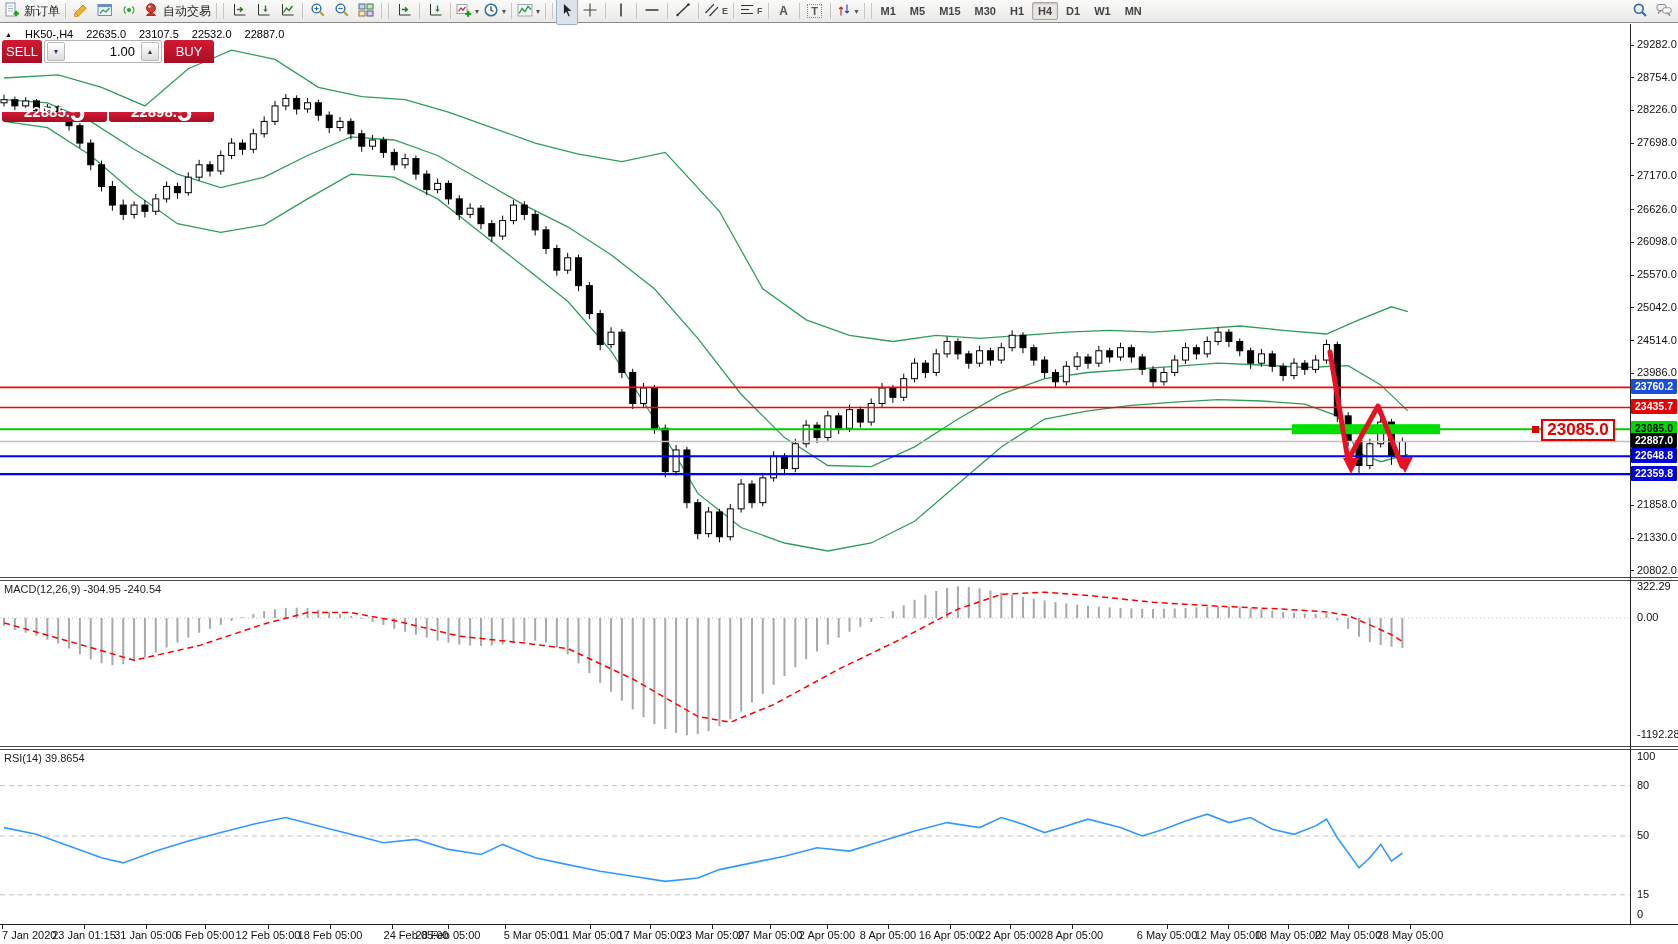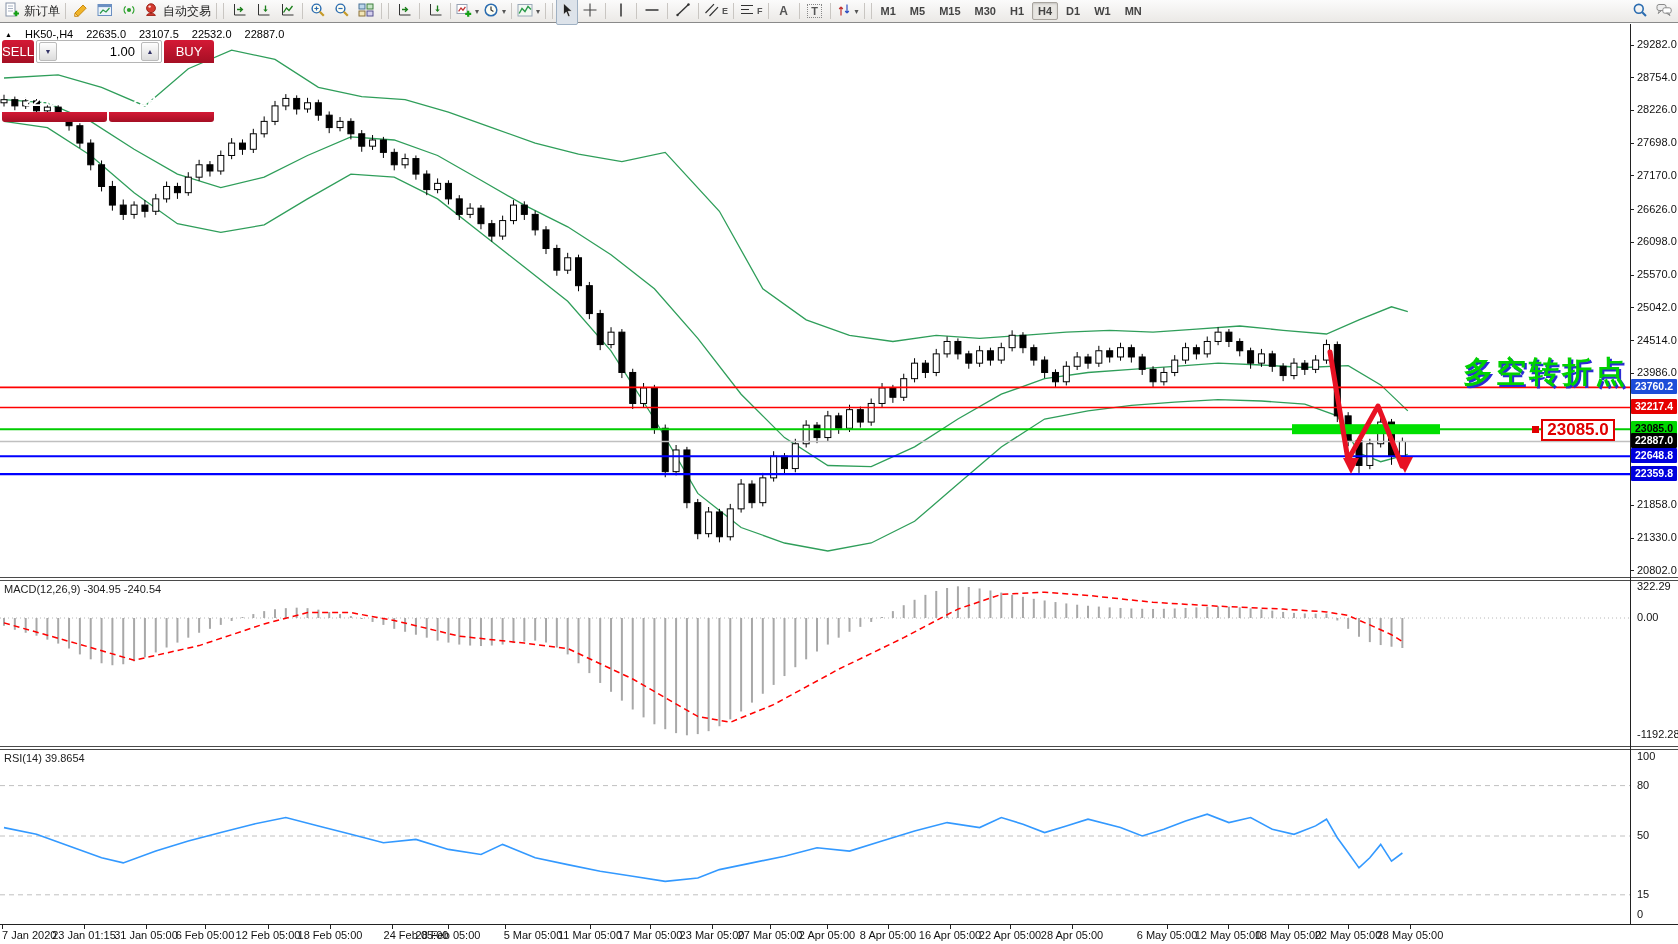--- a/index.html
+++ b/index.html
@@ -48,29 +48,29 @@
       color:#00d200;letter-spacing:3px;text-shadow:2px 2px 0 #2b2bd4;white-space:nowrap;}
   #callout{position:absolute;left:1541px;top:419px;width:70px;height:18px;z-index:9;
       border:2px solid #e00000;background:#fff;color:#e00000;font-size:17px;font-weight:bold;
       text-align:center;line-height:18px;}
   #callout-handle{position:absolute;left:1532px;top:426px;width:7px;height:7px;background:#e00000;z-index:9;}
   
   #panel{position:absolute;left:2px;top:40px;width:212px;z-index:10;font-family:"Liberation Sans",sans-serif;}
   #panel-row1{display:flex;height:23px;gap:2px;}
   .pbtn{background:linear-gradient(180deg,#d41935,#a50f24);color:#fff;font-size:13px;
         display:flex;align-items:center;justify-content:center;border-radius:3px 3px 0 0;}
-  #sell-btn{width:32px;text-align:right;}
+  #sell-btn{width:40px;text-align:right;}
   #buy-btn{width:50px;}
   #volbox{flex:1;background:#fff;border:1px solid #b5b5b5;border-radius:2px;display:flex;align-items:center;}
   #volbox .spin{width:16px;height:17px;background:linear-gradient(#fefefe,#dcdcdc);border:1px solid #bbb;
         border-radius:2px;font-size:7px;color:#336;display:flex;align-items:center;justify-content:center;margin:0 2px;}
   #vol-value{flex:1;text-align:right;font-size:13px;color:#000;padding-right:4px;}
   #panel-row2{display:flex;height:33px;gap:2px;margin-top:1px;}
   .pprice{flex:1;background:linear-gradient(180deg,#d41935,#a50f24);color:#fff;display:flex;
-          align-items:flex-end;justify-content:center;border-radius:0 0 3px 3px;padding-bottom:10px;margin-top:48px;}
+          align-items:center;justify-content:center;border-radius:0 0 3px 3px;padding-bottom:10px;margin-top:48px;}
   .pprice .small{font-size:15px;font-weight:bold;line-height:22px;}
   .pprice .big{font-size:27px;font-weight:bold;line-height:27px;}
 </style>
 </head>
 <body>
 
 <div id="app">
 
   <div id="toolbar">
     <span class="tbtn">
@@ -715,21 +715,20 @@
     <span>HK50-,H4</span>
     <span>22635.0</span>
     <span>23107.5</span>
     <span>22532.0</span>
     <span>22887.0</span>
   </div>
 
   <div class="indlabel" style="left:4px;top:583px;">MACD(12,26,9) -304.95 -240.54</div>
   <div class="indlabel" style="left:4px;top:752px;">RSI(14) 39.8654</div>
 
-  <div id="turning-point">多空转折点</div>
   <div id="callout">23085.0</div>
   <div id="callout-handle"></div>
 
   <div id="panel">
     <div id="panel-row1">
       <div class="pbtn" id="sell-btn">
         <span>SELL</span>
       </div>
       <div id="volbox">
         <span class="spin">▼</span>
@@ -777,21 +776,21 @@
       <div class="axlbl" style="top: 333.602px;">24514.0</div>
       <div class="axtick" style="top: 372.836px;"></div>
       <div class="axlbl" style="top: 366.336px;">23986.0</div>
       <div class="axtick" style="top: 504.766px;"></div>
       <div class="axlbl" style="top: 498.266px;">21858.0</div>
       <div class="axtick" style="top: 537.5px;"></div>
       <div class="axlbl" style="top: 531px;">21330.0</div>
       <div class="axtick" style="top: 570.234px;"></div>
       <div class="axlbl" style="top: 563.734px;">20802.0</div>
       <div class="chip" style="top: 379.335px; background: #1d4ed8; color: rgb(255, 255, 255);">23760.2</div>
-      <div class="chip" style="top: 399.453px; background: rgb(230, 0, 0); color: rgb(255, 255, 255);">32217.4</div>
+      <div class="chip" style="top: 399.453px; background: rgb(230, 0, 0); color: rgb(255, 255, 255);">23435.7</div>
       <div class="chip" style="top: 421.195px; background: rgb(0, 216, 0); color: rgb(0, 0, 0);">23085.0</div>
       <div class="chip" style="top: 433.471px; background: rgb(0, 0, 0); color: rgb(255, 255, 255);">22887.0</div>
       <div class="chip" style="top: 448.238px; background: rgb(0, 0, 221); color: rgb(255, 255, 255);">22648.8</div>
       <div class="chip" style="top: 466.156px; background: rgb(0, 0, 221); color: rgb(255, 255, 255);">22359.8</div>
       <div class="axlbl" style="top: 580px;">322.29</div>
       <div class="axlbl" style="top: 611px;">0.00</div>
       <div class="axlbl" style="top: 728.32px;">-1192.28</div>
       <div class="axlbl" style="top: 750px;">100</div>
       <div class="axlbl" style="top: 778.6px;">80</div>
       <div class="axlbl" style="top: 829px;">50</div>

